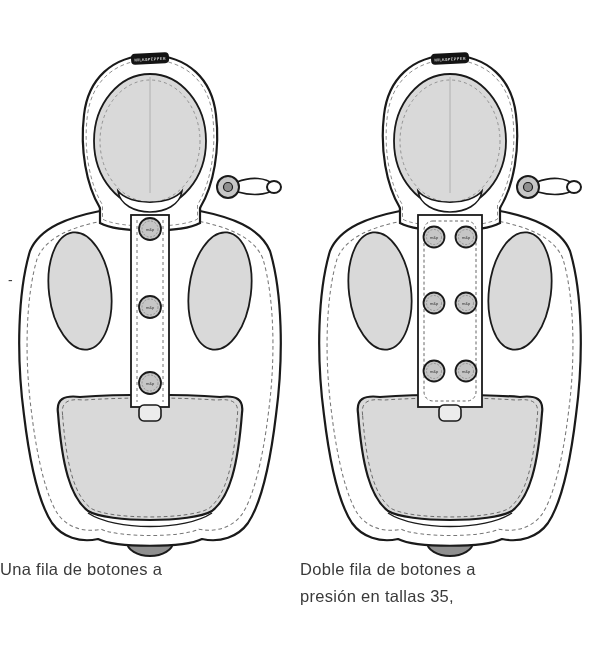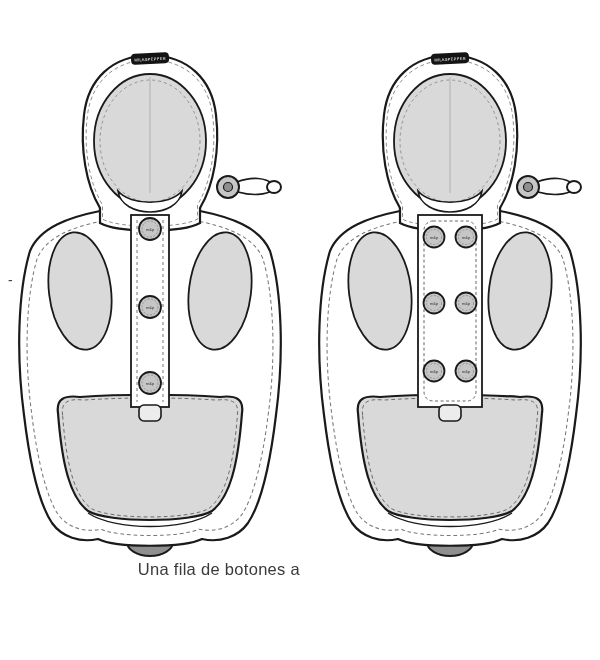--- a/index.html
+++ b/index.html
@@ -5,21 +5,21 @@
   html,body{margin:0;padding:0;background:#fff;}
   .canvas{
     position:relative;width:600px;height:660px;background:#ffffff;
     font-family:"Liberation Sans", sans-serif;overflow:hidden;
   }
   .garment-col{position:absolute;top:0;width:300px;height:560px;}
   .garment-col.left{left:0;}
   .garment-col.right{left:300px;}
   .garment-svg{position:absolute;top:45px;left:0;}
   .caption{
-    position:absolute;top:556px;width:300px;text-align:right;
+    position:absolute;top:556px;width:300px;text-align:left;
     color:#3a3a3a;font-size:16.5px;line-height:27px;letter-spacing:.3px;
   }
   .caption.left{left:0;}
   .caption.right{left:300px;}
   .stray-dash{
     position:absolute;left:8px;top:272px;color:#444;font-size:14px;
   }
 </style>
 </head>
 <body>
@@ -171,15 +171,17 @@
         <circle cx="166" cy="326" r="7.5" fill="none" stroke="#8a8a8a" stroke-width="0.8" stroke-dasharray="2 1.5"></circle>
         <text x="166" y="327.8" font-size="4" fill="#333" text-anchor="middle">m&amp;p</text>
       </g>
     </svg>
   </div>
 
   <div class="caption left">
     <div>Una fila de botones a</div>
   </div>
   <div class="caption right">
+    <div>Doble fila de botones a</div>
+    <div>presión en tallas 35,</div>
   </div>
 
 </div>
 
 </body></html>

